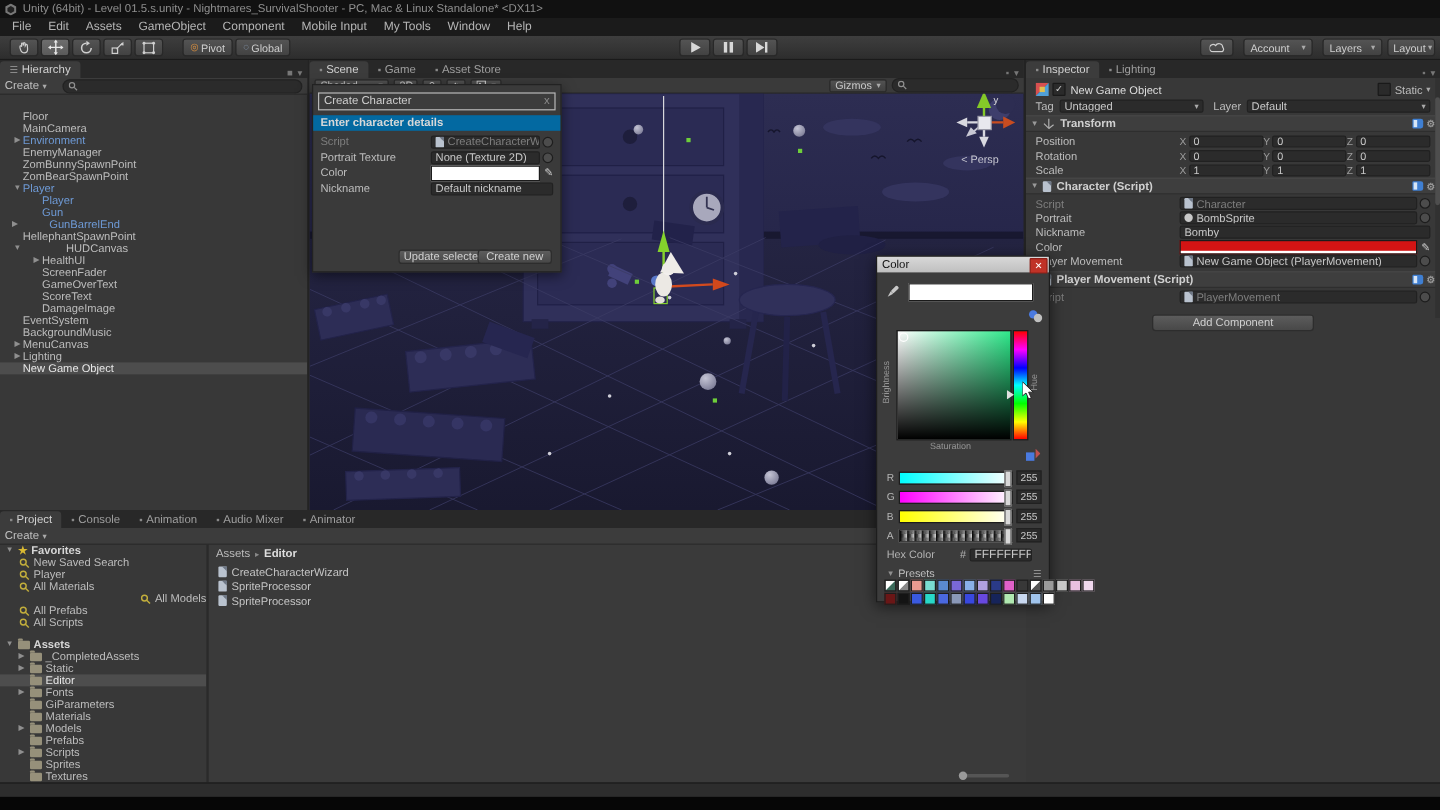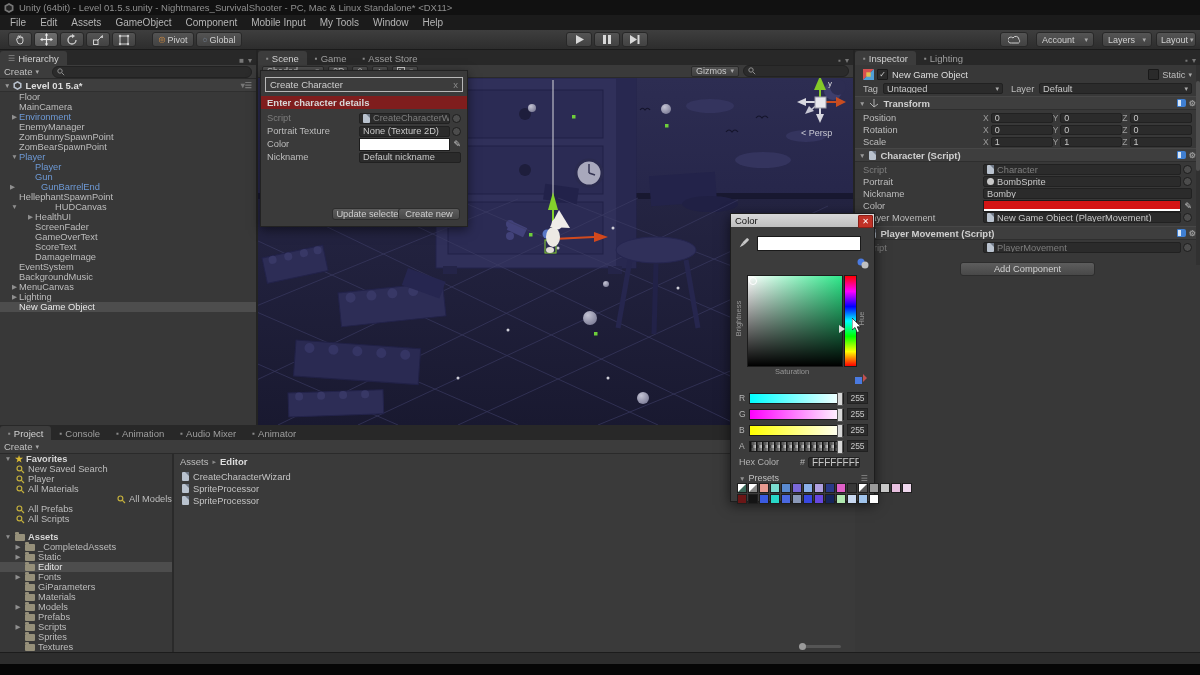--- a/index.html
+++ b/index.html
@@ -34,21 +34,21 @@
   .hrow .arw{width:9px;font-size:6.5px;color:#8f8f8f;text-align:center;flex:none;}
   .hrow.blue{color:#6e9ad6;}
   .hrow.selrow{background:#4d4d4d;color:#e8e8e8;}
   
   .scenebar{position:absolute;left:0;top:15px;right:0;height:13px;background:#3a3a3a;border-bottom:1px solid #2a2a2a;display:flex;align-items:center;gap:4px;padding:0 4px;box-sizing:border-box;}
   .minidd{height:11px;background:linear-gradient(#525252,#404040);border:1px solid #2a2a2a;border-radius:2px;display:flex;align-items:center;padding:0 4px;gap:3px;font-size:9px;color:#c8c8c8;box-sizing:border-box;}
   .viewport{position:absolute;left:0;top:28px;width:595px;height:347px;background:#1e1e36;overflow:hidden;}
   
   .wizard{left:260px;top:70px;width:206px;height:155px;background:#3a3a3a;border:1px solid #222;box-shadow:0 3px 10px rgba(0,0,0,.5);z-index:5;}
   .wiz-title{position:absolute;left:4px;top:6px;right:4px;height:15px;background:#3c3c3c;border:1px solid #b8b8b8;display:flex;align-items:center;padding:0 4px;color:#cfcfcf;font-size:9.5px;justify-content:space-between;box-sizing:border-box;}
-  .wiz-head{position:absolute;left:0;top:25px;right:0;height:13px;background:#7f1d1d;display:flex;align-items:center;padding-left:6px;font-weight:bold;color:#d8d8d8;font-size:9.5px;box-sizing:border-box;}
+  .wiz-head{position:absolute;left:0;top:25px;right:0;height:13px;background:#0369a1;display:flex;align-items:center;padding-left:6px;font-weight:bold;color:#d8d8d8;font-size:9.5px;box-sizing:border-box;}
   .wrow{position:absolute;left:6px;right:6px;height:12px;display:flex;align-items:center;font-size:9.3px;color:#bdbdbd;}
   .wrow .lbl{width:92px;flex:none;}
   .field{background:#2b2b2b;border:1px solid #212121;border-radius:2px;height:11px;display:flex;align-items:center;padding:0 3px;gap:3px;color:#c8c8c8;overflow:hidden;white-space:nowrap;box-sizing:border-box;flex:1;}
   .field.gray{color:#7e7e7e;}
   .picker{width:7px;height:7px;border-radius:50%;background:#4c4c4c;border:1px solid #1d1d1d;flex:none;margin-left:2px;}
   .btn{background:linear-gradient(#5d5d5d,#484848);border:1px solid #2d2d2d;border-radius:3px;color:#d0d0d0;display:flex;align-items:center;justify-content:center;font-size:9.3px;box-sizing:border-box;}
   .doc-ico{width:7px;height:9px;background:#b9c2ce;border-radius:1px;position:relative;flex:none;}
   .doc-ico:before{content:"";position:absolute;right:0;top:0;border:2px solid #6f7886;border-left-color:transparent;border-bottom-color:transparent;}
   .folder{width:10px;height:7px;background:#96907a;border-radius:1px;position:relative;flex:none;}
   .folder:before{content:"";position:absolute;left:0;top:-2px;width:4px;height:2px;background:#96907a;border-radius:1px 1px 0 0;}
@@ -223,31 +223,20 @@
           <span>Create</span>
           <span class="dd-arrow">▾</span>
         </div>
       <div class="searchpill">
         <svg width="8" height="8" viewBox="0 0 8 8">
             <circle cx="3" cy="3" r="2.2" fill="none" stroke="#8f8f8f"></circle>
             <line x1="4.8" y1="4.8" x2="7.2" y2="7.2" stroke="#8f8f8f"></line>
           </svg>
       </div>
     </div>
-    <div class="scenerow">
-      <span class="arw" style="font-size:6.5px;color:#9a9a9a;">▼</span>
-      <svg width="9" height="9" viewBox="0 0 10 10">
-          <polygon points="5,0 9.5,2.5 9.5,7.5 5,10 0.5,7.5 0.5,2.5" fill="#b9c2ce"></polygon>
-          <polygon points="5,2 7.8,3.6 7.8,6.4 5,8 2.2,6.4 2.2,3.6" fill="#3c3c3c"></polygon>
-        </svg>
-      <span>Level 01 5.a*</span>
-      <div class="panel-corner">
-          <span>▾☰</span>
-        </div>
-    </div>
     <div class="tree" id="hier-tree">
         <div class="hrow" style="padding-left: 10px;">
           <span class="arw"></span>
           <span>Floor</span>
         </div>
         <div class="hrow" style="padding-left: 10px;">
           <span class="arw"></span>
           <span>MainCamera</span>
         </div>
         <div class="hrow blue" style="padding-left: 10px;">

